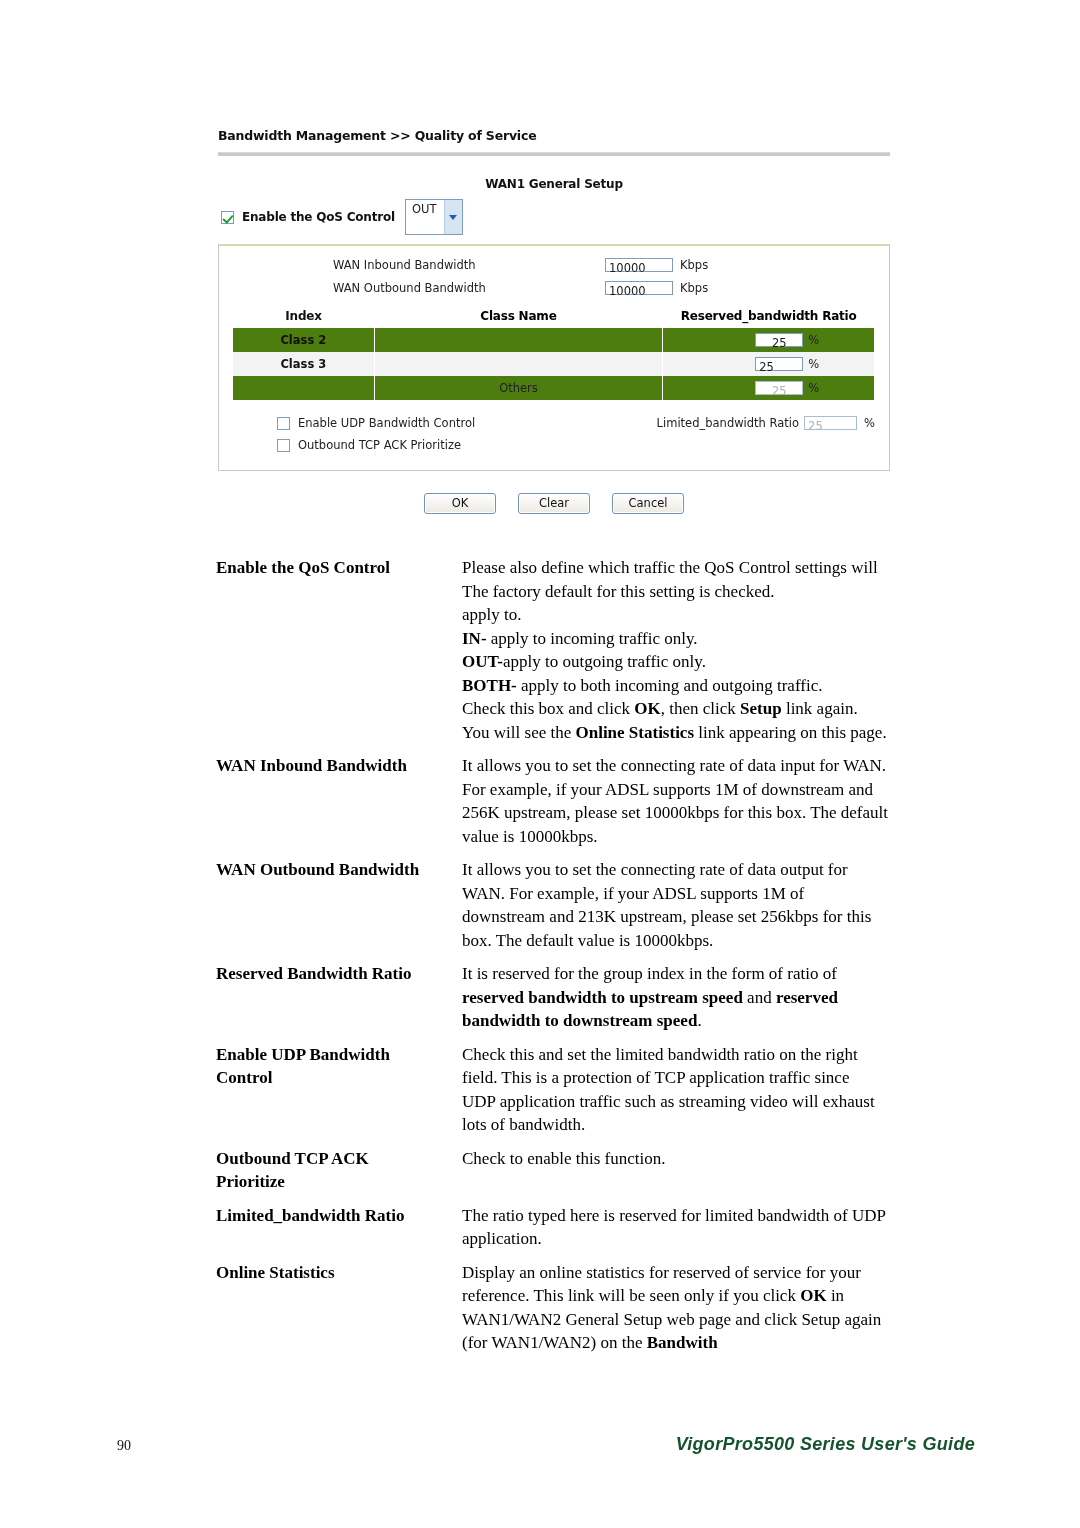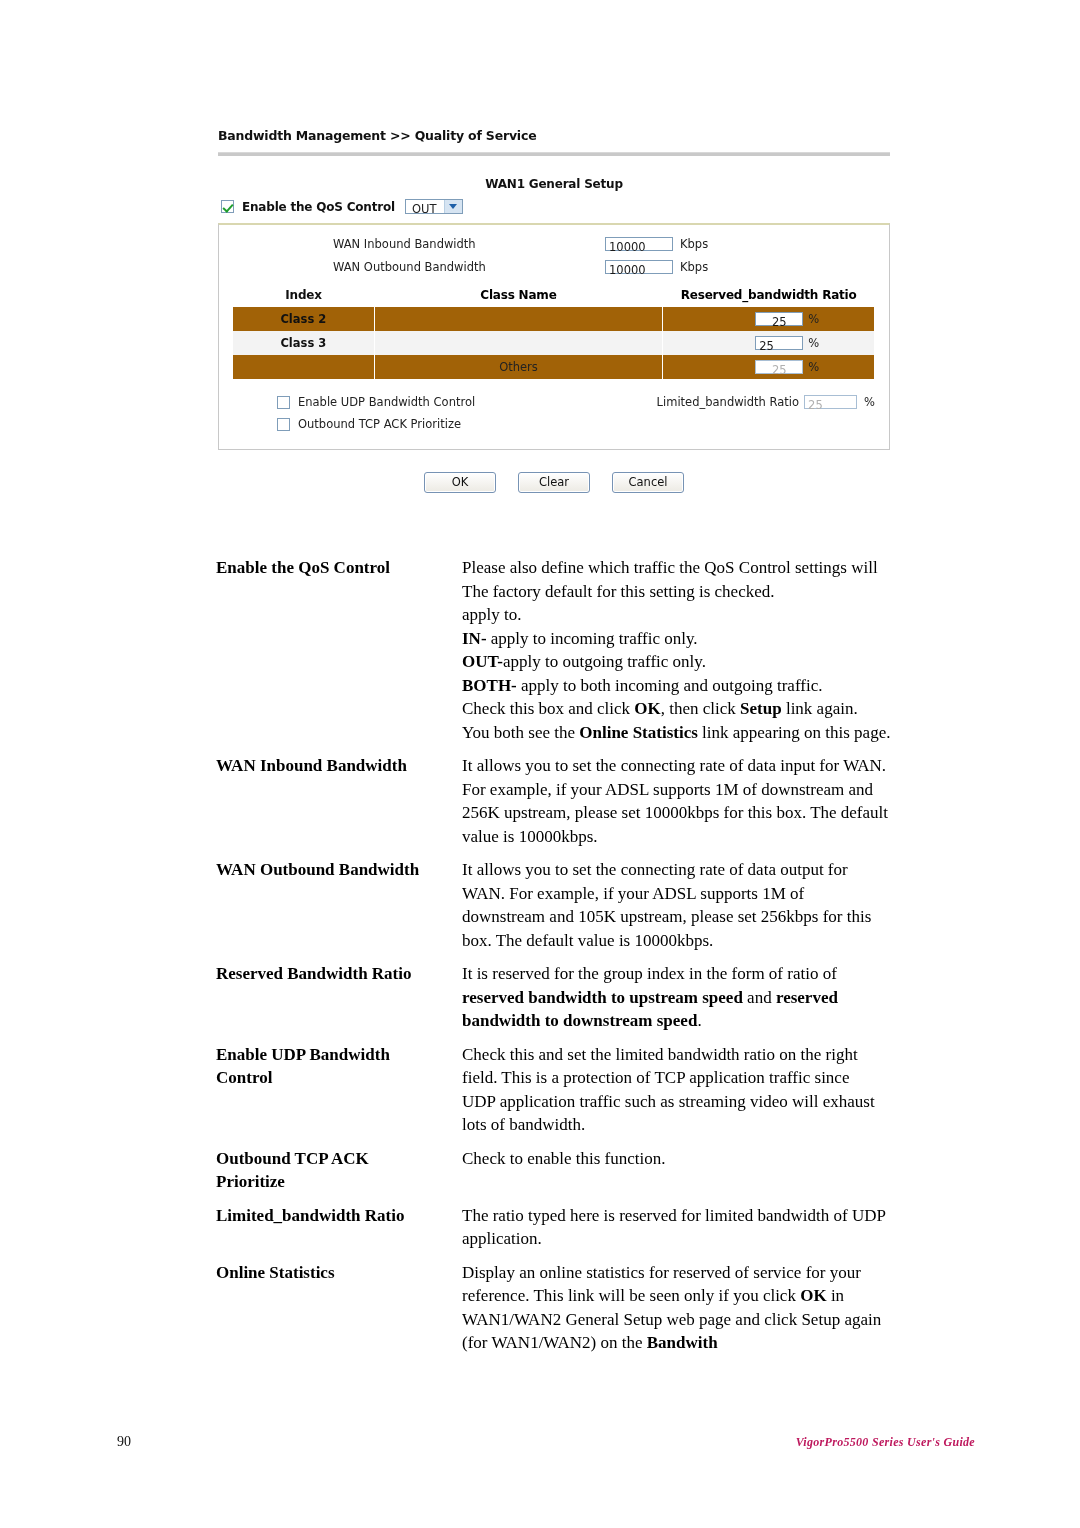--- a/index.html
+++ b/index.html
@@ -82,21 +82,21 @@
     width: 4px; height: 8px;
     border: solid #1f9e2e;
     border-width: 0 2px 2px 0;
     transform: rotate(42deg);
   }
 
   
   .sel {
     display: inline-flex;
     align-items: stretch;
-    height: 15px;
+    height: 36px;
     border: 1px solid #7f9db9;
     background: #fff;
     box-sizing: border-box;
     min-width: 58px;
     margin-left: 2px;
   }
   .sel .val {
     font-family: "DejaVu Sans", "Liberation Sans", sans-serif;
     font-size: 11.5px;
     color: #222;
@@ -186,21 +186,21 @@
     font-size: 11.5px;
     color: #222;
     height: 24px;
     border-right: 1px solid #ffffff;
     padding: 0;
   }
   .qtable .col-idx { width: 22%; text-align: center; font-weight: bold; color: #111; }
   .qtable .col-name { width: 45%; text-align: center; }
   .qtable .col-ratio { width: 33%; }
   .qtable tr.odd td { background: #f3f3f3; }
-  .qtable tr.even td { background: #a16207; text-align: center; }
+  .qtable tr.even td { background: #4d7c0f; text-align: center; }
   .ratio-cell {
     display: flex;
     align-items: center;
     padding-left: 92px;
   }
   .ratio-cell .unit { margin-left: 5px; }
 
   .opts {
     margin-top: 16px;
   }
@@ -288,25 +288,25 @@
     display: flex;
     justify-content: space-between;
     align-items: baseline;
   }
   .pageno {
     font-family: "Liberation Serif", "DejaVu Serif", serif;
     font-size: 14px;
     color: #111;
   }
   .guide {
-    font-family: Liberation Serif, serif;
-    font-size: 12px;
+    font-family: Liberation Sans, sans-serif;
+    font-size: 18px;
     font-style: italic;
     font-weight: bold;
-    color: #be185d;
+    color: #14532d;
     letter-spacing: 0.3px;
   }
 </style>
 </head>
 <body>
 
 <div class="shot">
 
   <div class="shot-title">Bandwidth Management &gt;&gt; Quality of Service</div>
   <div class="shot-rule"></div>
@@ -409,38 +409,38 @@
     <div class="drow">
       <div class="dterm">Enable the QoS Control</div>
       <div class="ddef">
         <span class="ln"><span>Please also define which traffic the QoS Control settings will</span></span>
         <span class="ln"><span>The factory default for this setting is checked.</span></span>
         <span class="ln"><span>apply to.</span></span>
         <span class="ln"><b>IN-</b><span> apply to incoming traffic only.</span></span>
         <span class="ln"><b>OUT-</b><span>apply to outgoing traffic only.</span></span>
         <span class="ln"><b>BOTH-</b><span> apply to both incoming and outgoing traffic.</span></span>
         <span class="ln"><span>Check this box and click </span><b>OK</b><span>, then click </span><b>Setup</b><span> link again.</span></span>
-        <span class="ln"><span>You both see the </span><b>Online Statistics</b><span> link appearing on this page.</span></span>
+        <span class="ln"><span>You will see the </span><b>Online Statistics</b><span> link appearing on this page.</span></span>
       </div>
     </div>
     <div class="drow">
       <div class="dterm">WAN Inbound Bandwidth</div>
       <div class="ddef">
         <span class="ln"><span>It allows you to set the connecting rate of data input for WAN.</span></span>
         <span class="ln"><span>For example, if your ADSL supports 1M of downstream and</span></span>
         <span class="ln"><span>256K upstream, please set 10000kbps for this box. The default</span></span>
         <span class="ln"><span>value is 10000kbps.</span></span>
       </div>
     </div>
     <div class="drow">
       <div class="dterm wide">WAN Outbound Bandwidth</div>
       <div class="ddef">
         <span class="ln"><span>It allows you to set the connecting rate of data output for</span></span>
         <span class="ln"><span>WAN. For example, if your ADSL supports 1M of</span></span>
-        <span class="ln"><span>downstream and 105K upstream, please set 256kbps for this</span></span>
+        <span class="ln"><span>downstream and 213K upstream, please set 256kbps for this</span></span>
         <span class="ln"><span>box. The default value is 10000kbps.</span></span>
       </div>
     </div>
     <div class="drow">
       <div class="dterm">Reserved Bandwidth Ratio</div>
       <div class="ddef">
         <span class="ln"><span>It is reserved for the group index in the form of ratio of</span></span>
         <span class="ln"><b>reserved bandwidth to upstream speed</b><span> and </span><b>reserved</b></span>
         <span class="ln"><b>bandwidth to downstream speed</b><span>.</span></span>
       </div>

